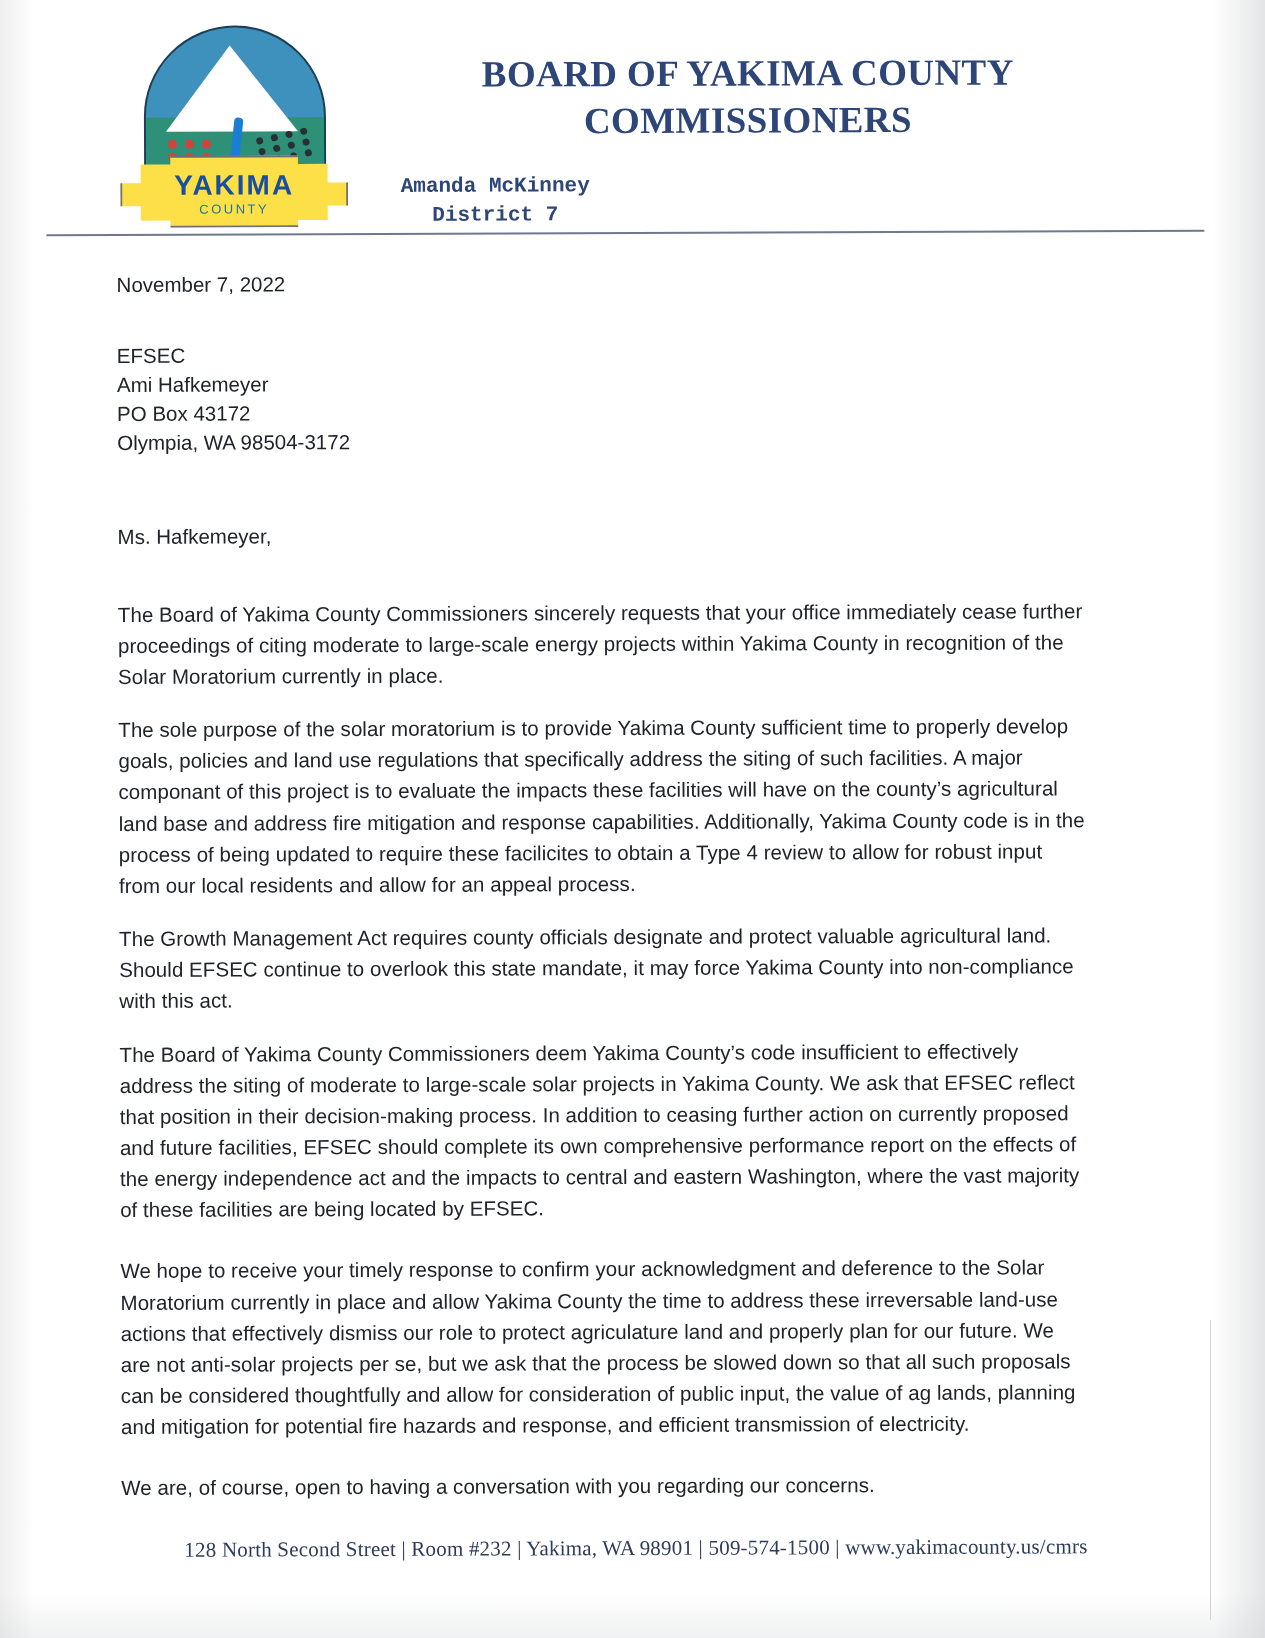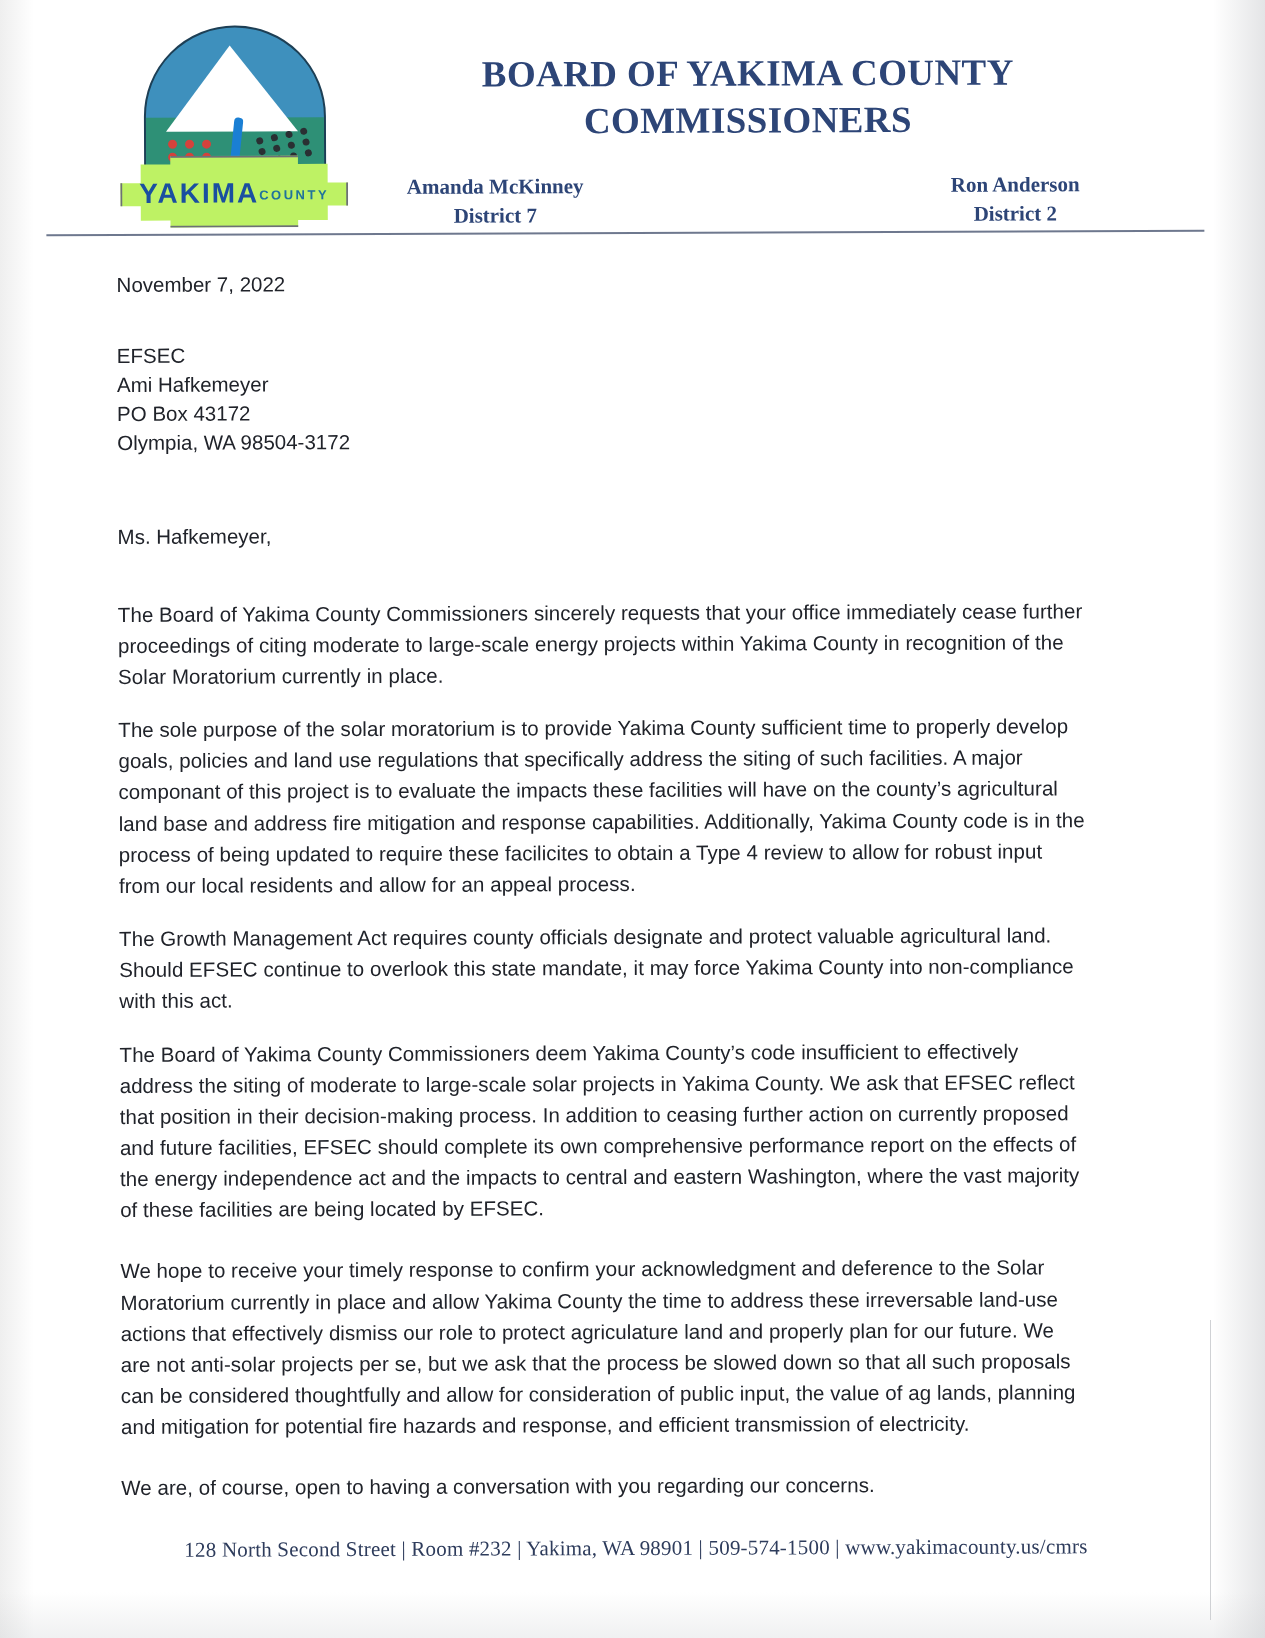--- a/index.html
+++ b/index.html
@@ -120,42 +120,43 @@
     transform: rotate(-12deg);
   }
   .logo-grapes i {
     width: 7px; height: 7px; border-radius: 50%;
     background: #2a2f33; display: block;
   }
   .logo-banner {
     position: absolute;
     left: 0; top: 132px;
     width: 228px; height: 72px;
-    background: #bef264;
+    background: #fde047;
     border: 2px solid #6d7176;
     box-sizing: border-box;
     clip-path: polygon(0% 38%, 9% 38%, 9% 12%, 22% 12%, 22% 0%, 78% 0%, 78% 12%, 91% 12%, 91% 38%,
                        100% 38%, 100% 70%, 91% 70%, 91% 90%, 78% 90%, 78% 100%, 22% 100%, 22% 90%,
                        9% 90%, 9% 70%, 0% 70%);
     display: flex;
+    flex-direction: column;
     align-items: center;
     justify-content: center;
     padding-top: 4px;
   }
   .logo-yakima {
     font-family: "Liberation Sans", sans-serif;
     font-weight: bold;
     font-size: 28px;
     letter-spacing: 2px;
     color: #1a4fa0;
     line-height: 1;
   }
   .logo-county {
     font-family: "Liberation Sans", sans-serif;
-    font-weight: bold;
+    font-weight: normal;
     font-size: 13px;
     letter-spacing: 2.5px;
     color: #20739c;
     line-height: 1;
     margin-top: 3px;
   }
 
   #header-title {
     position: absolute;
     left: 380px; top: 50px;
@@ -171,21 +172,21 @@
 
   #commissioners {
     position: absolute;
     left: 372px; top: 172px;
     width: 770px;
     display: flex;
     justify-content: space-between;
   }
   .commissioner {
     text-align: center;
-    font-family: Liberation Serif, serif;
+    font-family: Liberation Mono, monospace;
     font-weight: bold;
     font-size: 21px;
     line-height: 1.38;
     color: #2d4577;
     width: 250px;
   }
 
   #header-rule {
     position: absolute;
     left: 48px; top: 232px;
@@ -285,24 +286,20 @@
       <div id="header-title">
         <div>BOARD OF YAKIMA COUNTY</div>
         <div>COMMISSIONERS</div>
       </div>
 
       <div id="commissioners">
         <div class="commissioner">
           <div>Amanda McKinney</div>
           <div>District 7</div>
         </div>
-        <div class="commissioner">
-          <div>Ron Anderson</div>
-          <div>District 2</div>
-        </div>
       </div>
 
       <div id="header-rule"></div>
     </div>
 
     <div id="body-wrap">
 
       <div id="date">November 7, 2022</div>
 
       <div id="recipient">

